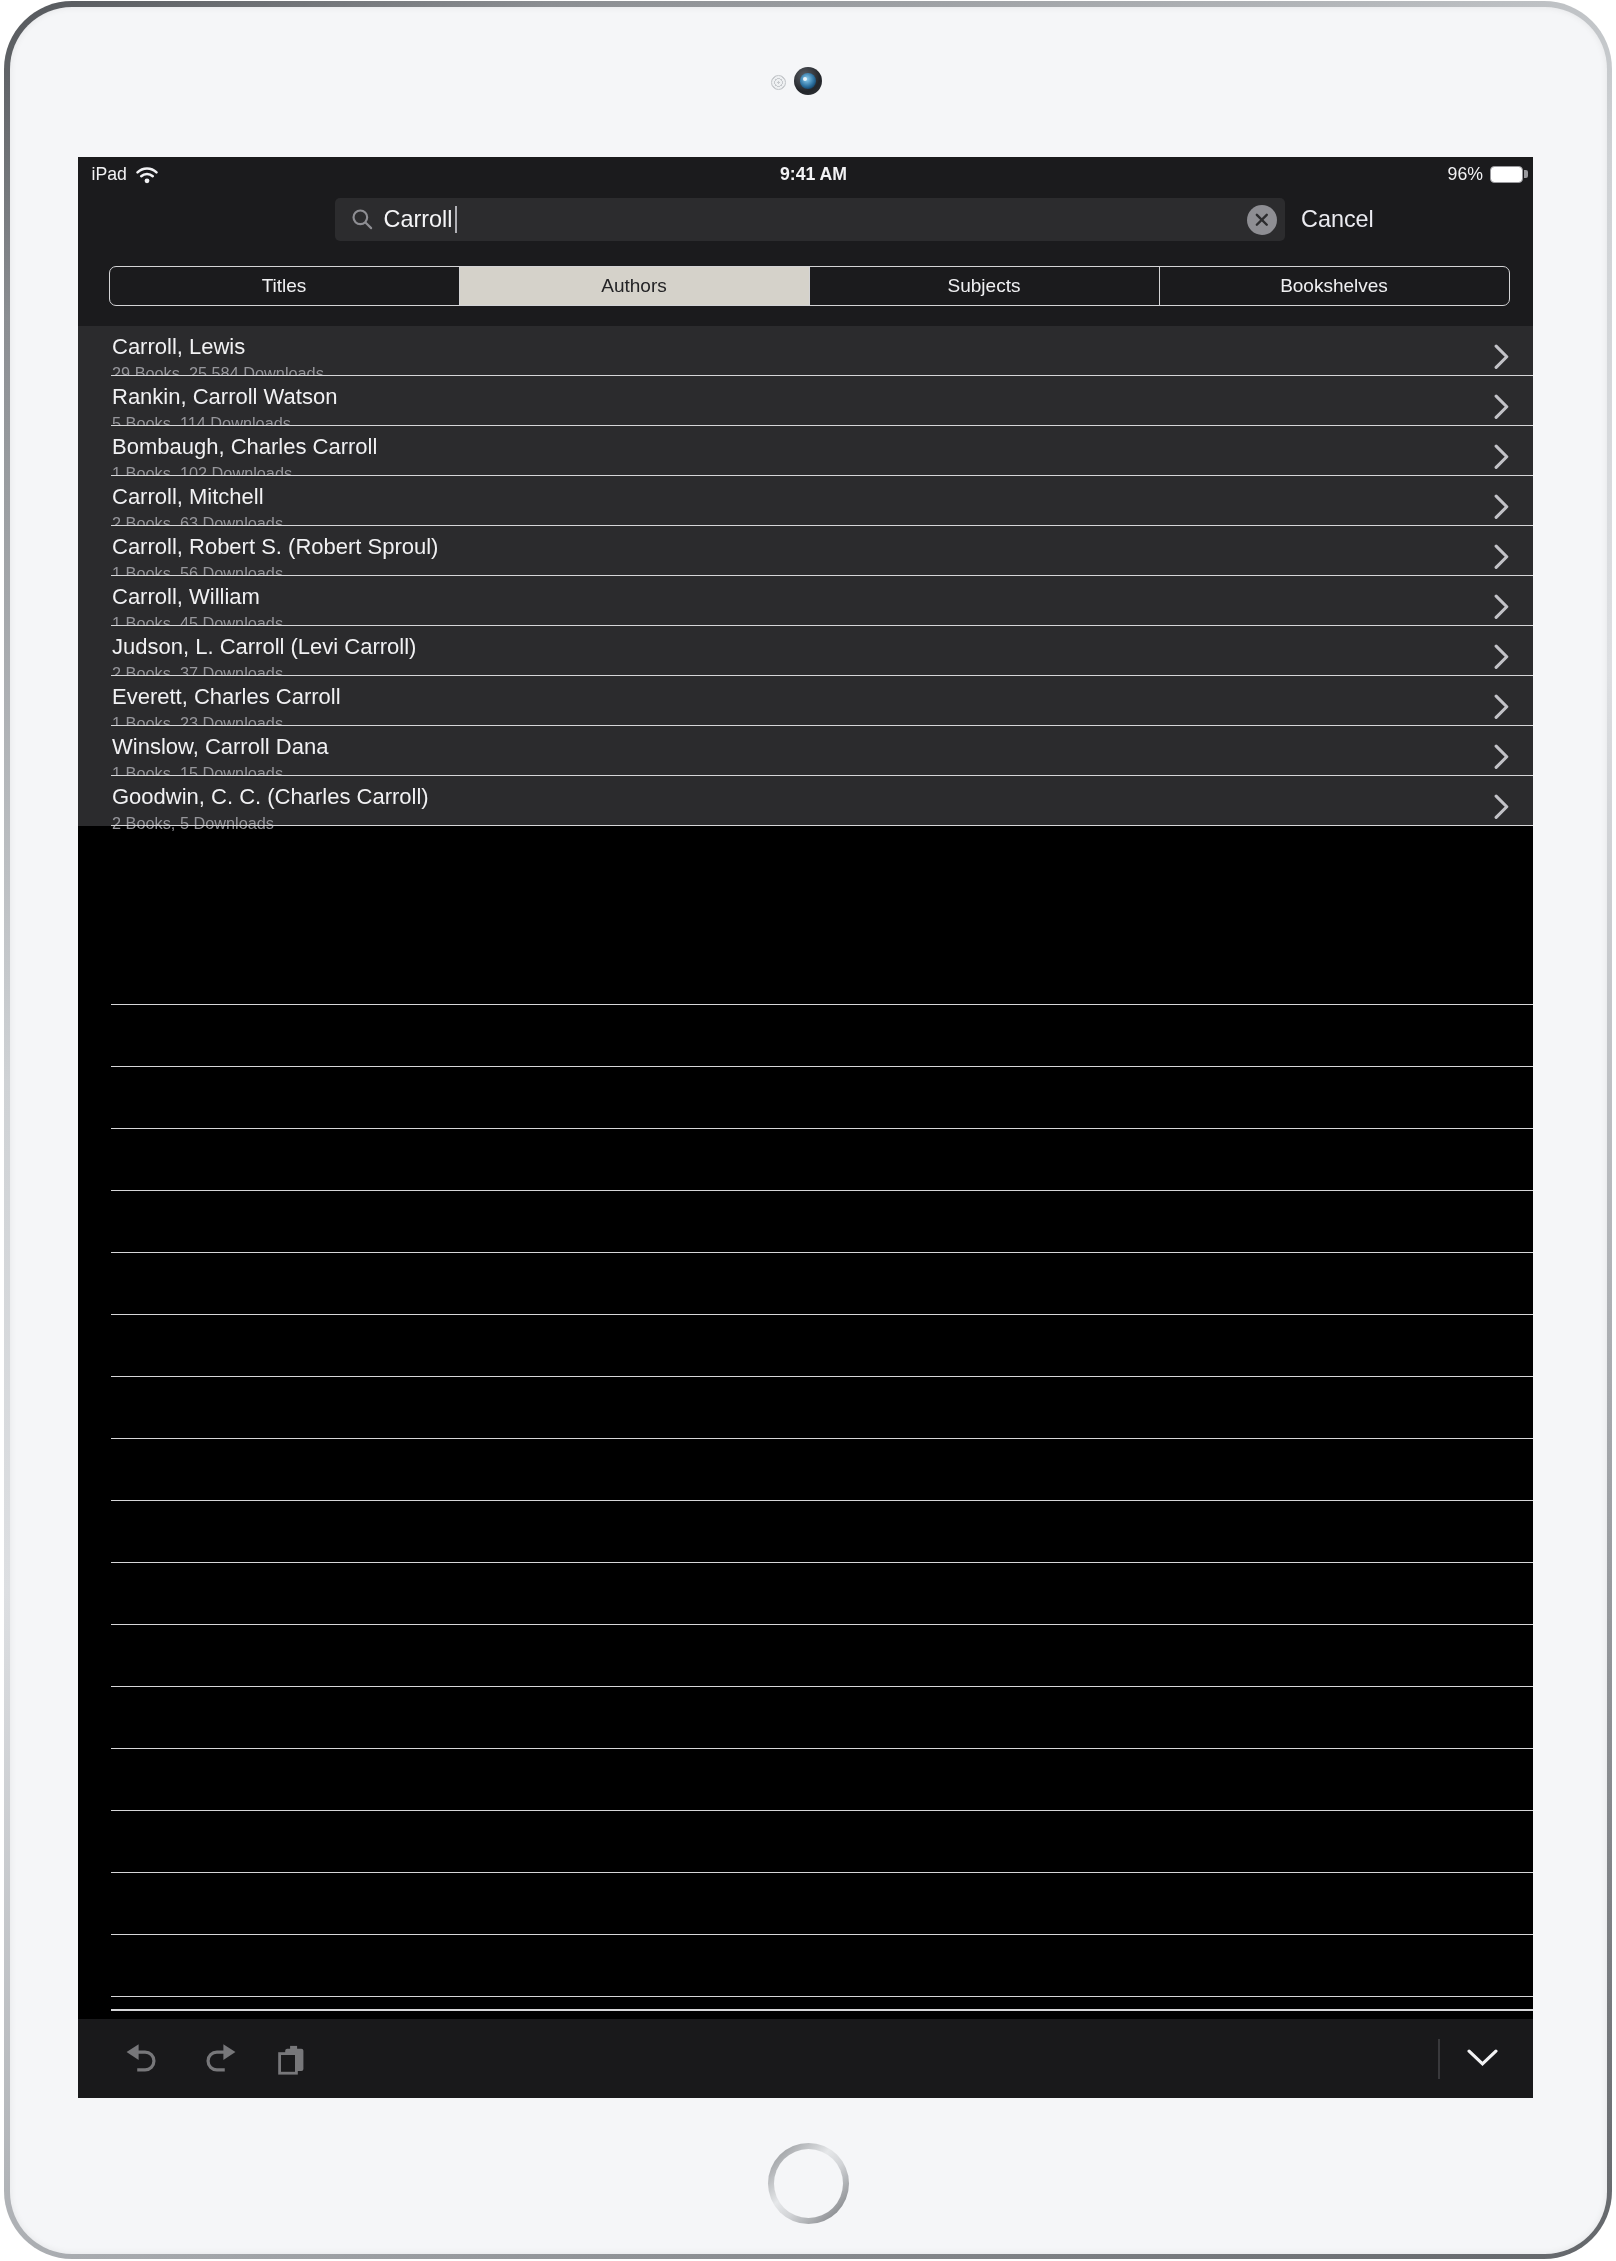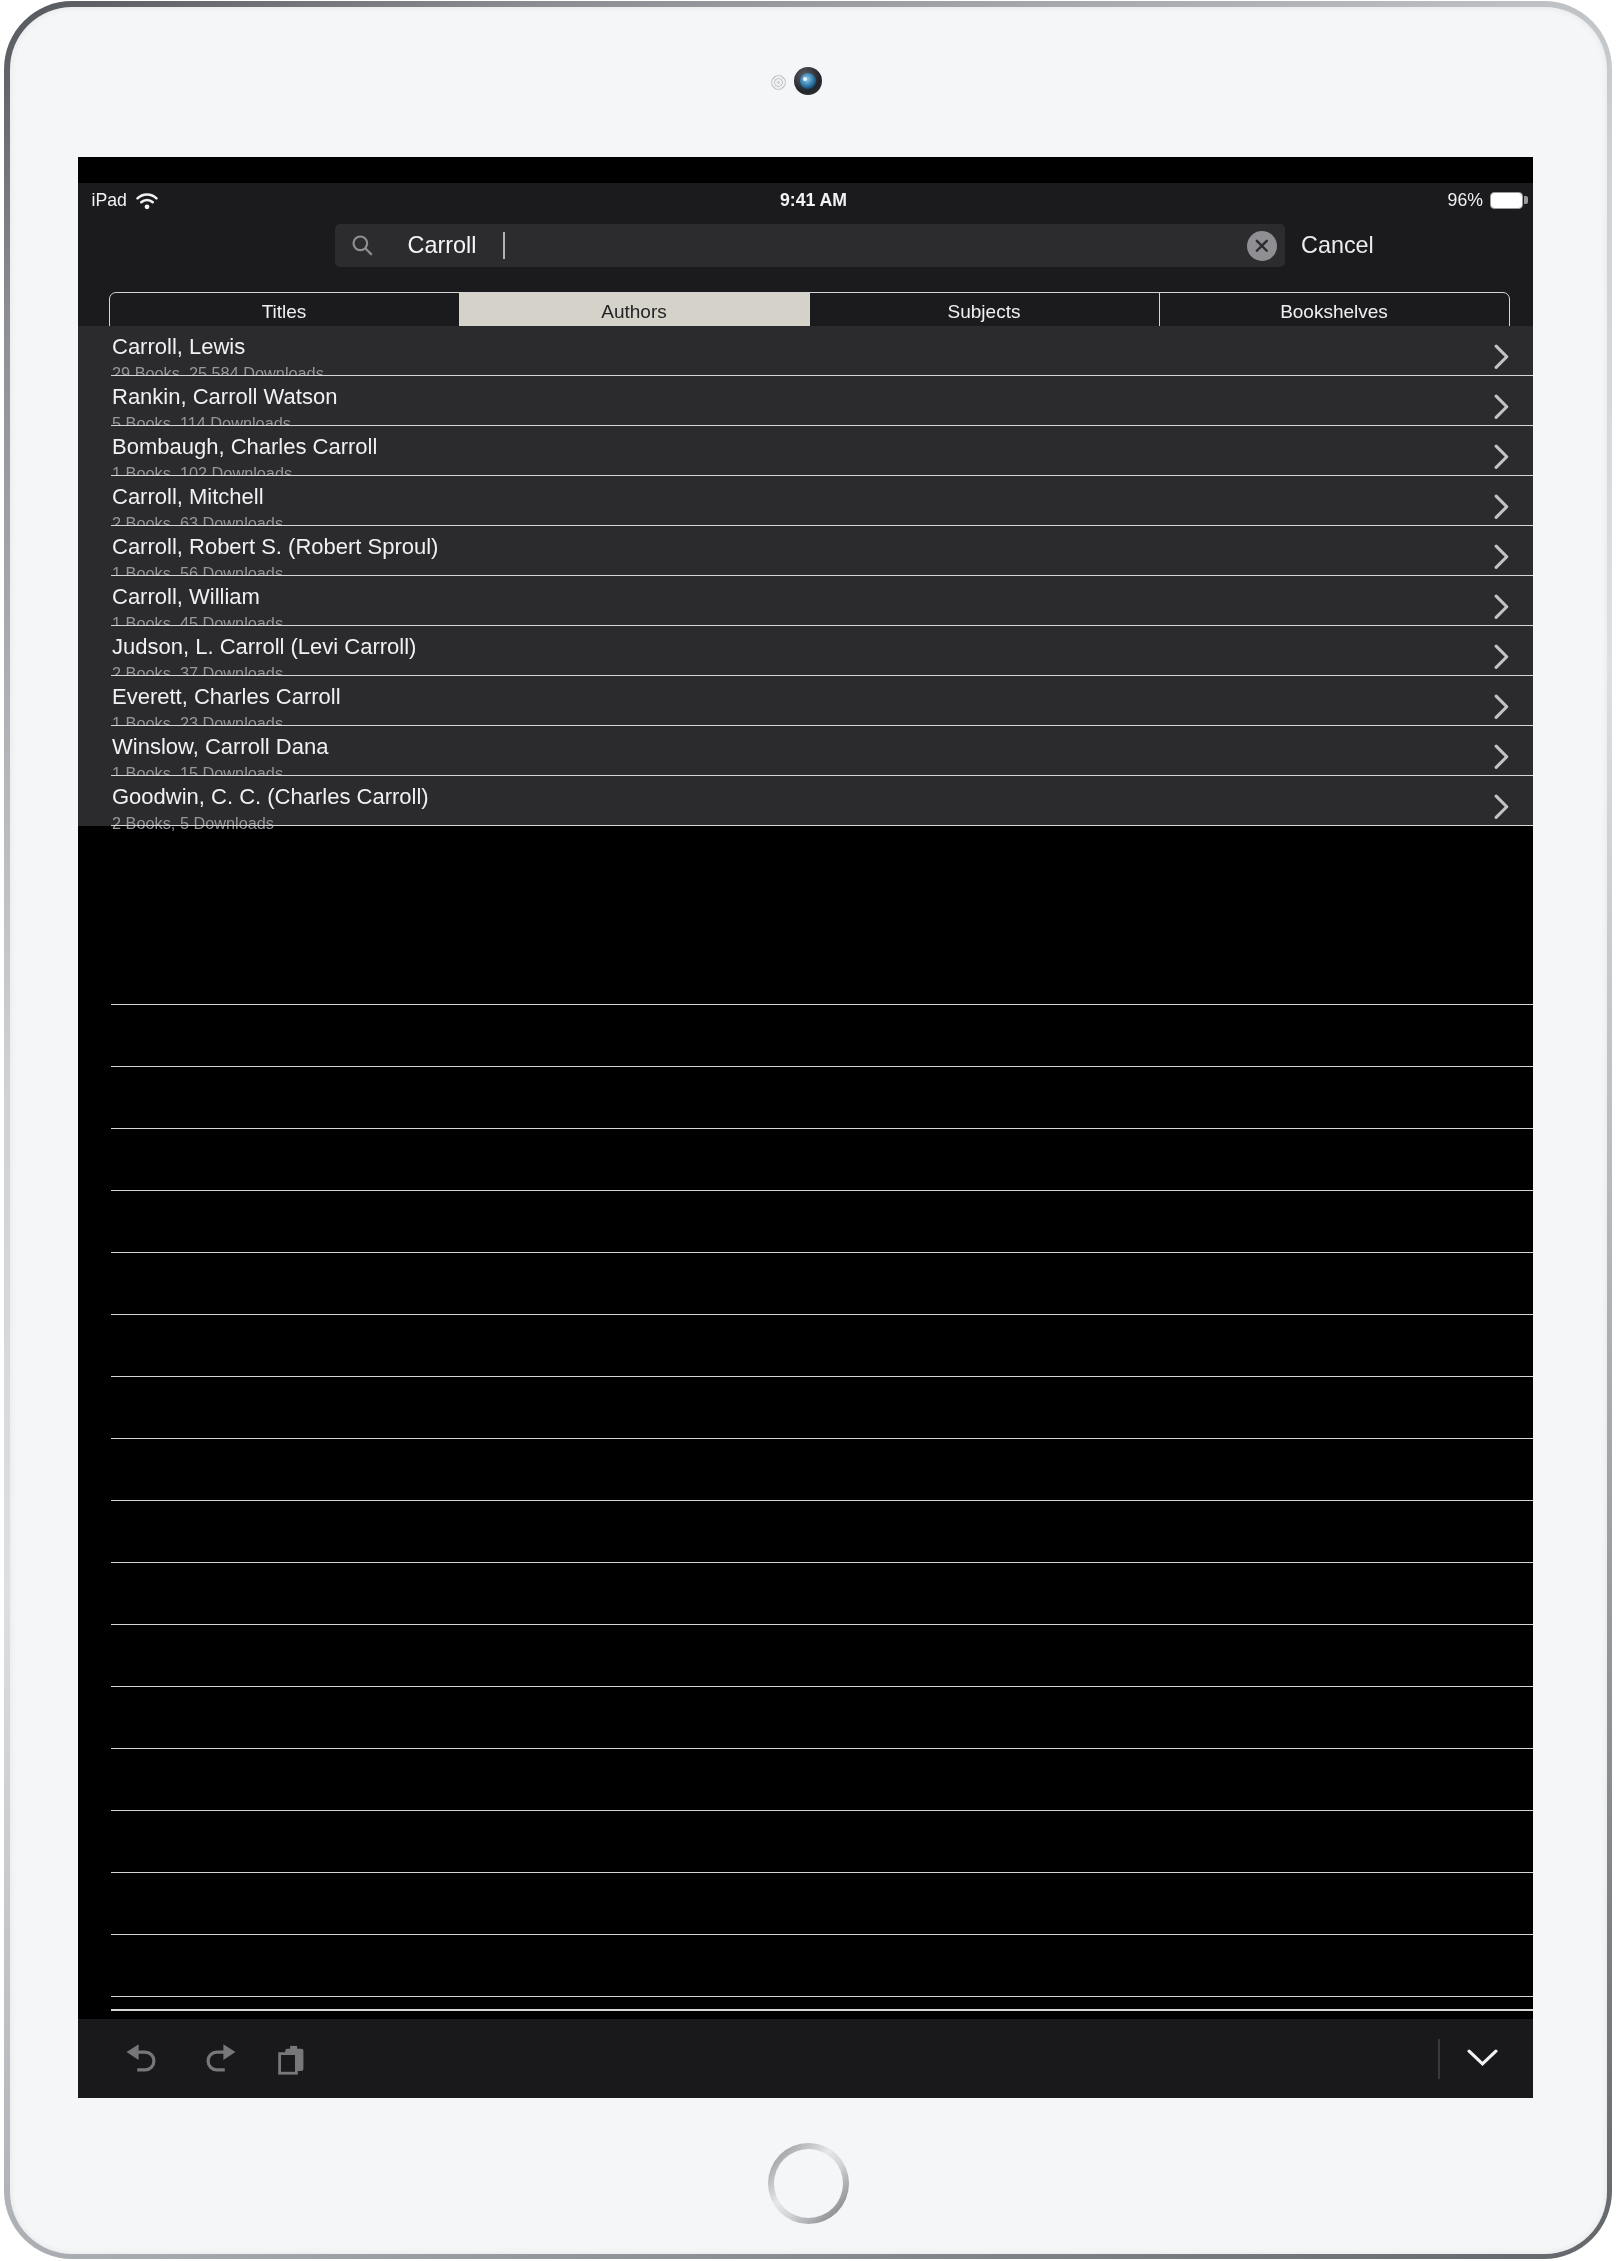--- a/index.html
+++ b/index.html
@@ -44,33 +44,32 @@
     background:var(--bezel,#f5f6f8);
   }
   
   .screen{
     position:absolute;left:78px;top:157px;width:1455px;height:1941px;
     background:var(--screen_bg,#000);overflow:hidden;
   }
   .header{
     position:absolute;left:0;top:0;width:100%;height:169px;
     background:var(--header_bg,#1b1b1d);
-    margin-top:26px;
   }
   
   .statusbar{position:absolute;left:0;top:0;width:100%;height:35px;}
   .sb-left{position:absolute;left:13.5px;top:0;height:35px;display:flex;align-items:center;gap:8.5px;color:#f2f2f4;font-size:17.7px;font-weight:500;}
   .sb-time{position:absolute;left:0;top:0;width:100%;height:35px;display:flex;align-items:center;justify-content:center;color:#f2f2f4;font-size:17.7px;font-weight:600;padding-left:8px;}
   .sb-right{position:absolute;right:10px;top:0;height:35px;display:flex;align-items:center;gap:7px;color:#f2f2f4;font-size:17.7px;font-weight:500;}
   .battery{width:33px;height:16.3px;background:#ffffff;border:1.4px solid #9a9a9e;border-radius:4.3px;position:relative;box-sizing:border-box;}
   .battery::after{content:"";position:absolute;right:-5.7px;top:2.8px;width:3.5px;height:7.8px;background:#9a9a9e;border-radius:0 2.1px 2.1px 0;}
   
   .searchfield{
     position:absolute;left:257px;top:41px;width:950px;height:43px;border-radius:5px;
-    background:var(--search_field_bg,#2c2c2e);display:flex;align-items:center;box-sizing:border-box;padding:0 8.5px 0 15.6px;gap:24px;
+    background:var(--search_field_bg,#2c2c2e);display:flex;align-items:center;box-sizing:border-box;padding:0 8.5px 0 15.6px;
   }
   .query{color:#f5f5f7;font-size:23.4px;margin-left:10px;}
   .caret{width:2.1px;height:27px;background:#b0b0b5;margin-left:2.8px;}
   .sf-spacer{flex:1;}
   .clear{width:30px;height:30px;border-radius:50%;background:#8e8e93;display:flex;align-items:center;justify-content:center;}
   .cancel{
     position:absolute;left:1223px;top:41px;height:43px;display:flex;align-items:center;
     color:#ebebf0;font-size:23.4px;
   }
   

